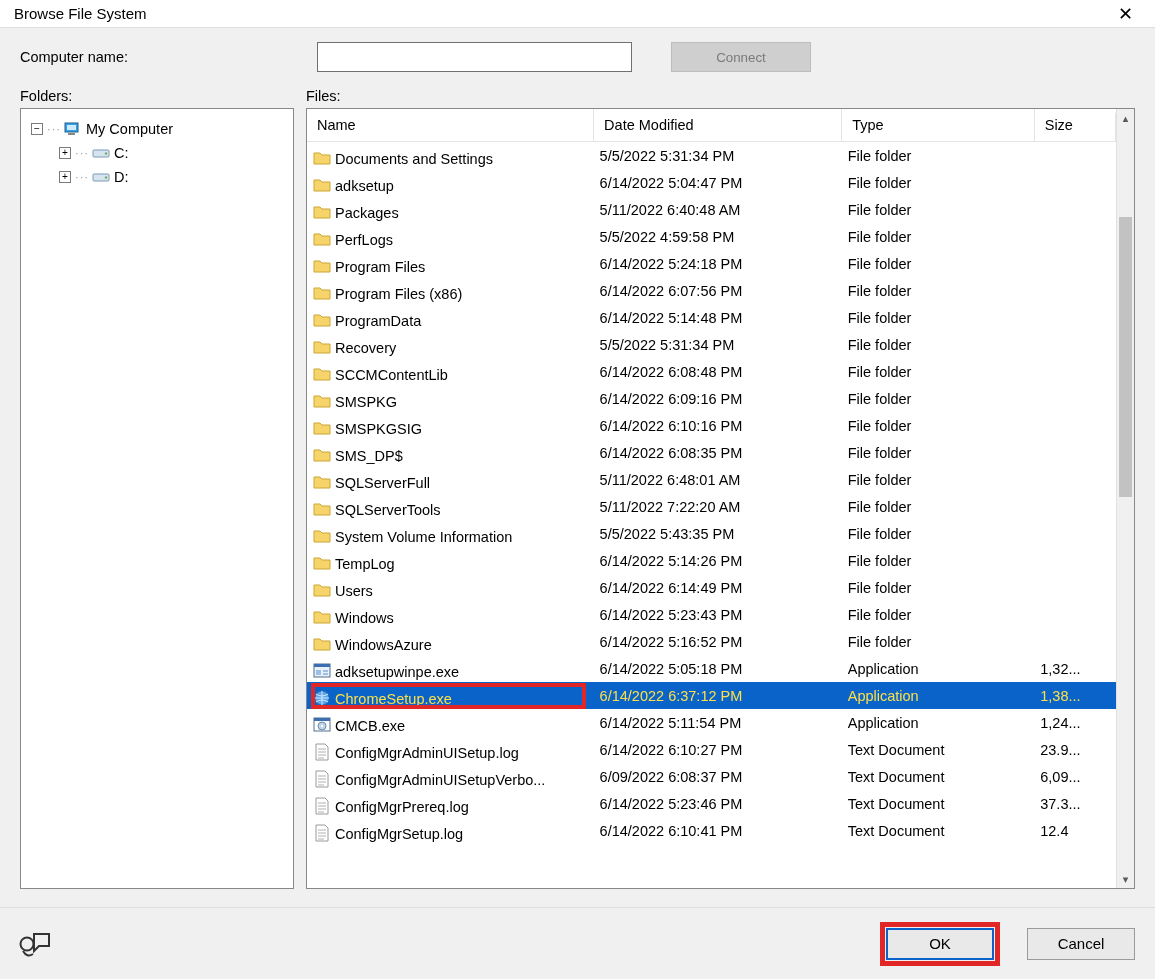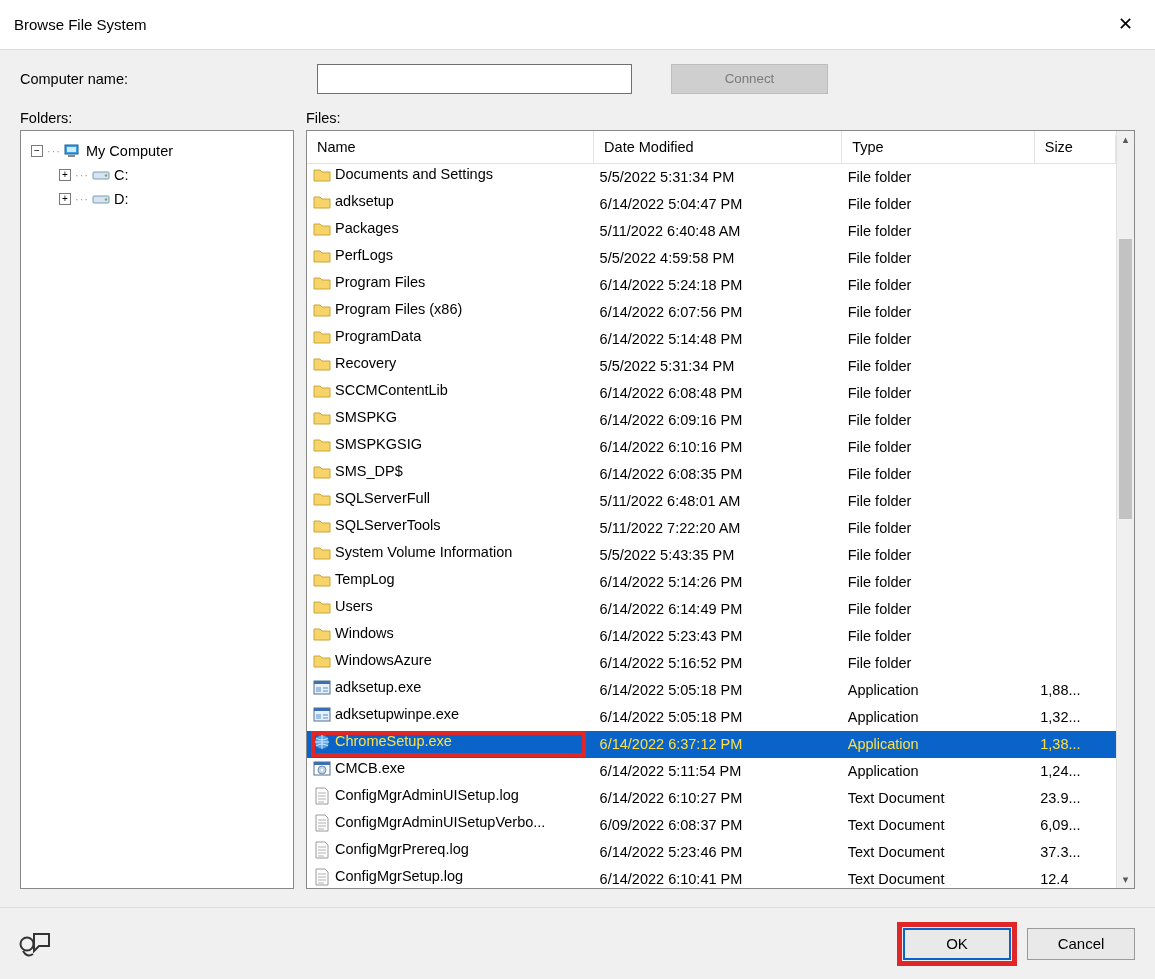--- a/index.html
+++ b/index.html
@@ -10,21 +10,21 @@
     background: #f0f0f0;
     color: #000;
     width: 1155px;
     height: 979px;
     overflow: hidden;
     display: flex;
     flex-direction: column;
   }
   .titlebar {
     background: #fff;
-    height: 50px;
+    height: 28px;
     border-bottom: 1px solid #ddd;
     display: flex;
     align-items: center;
     justify-content: space-between;
     padding: 5px 14px;
   }
   .titlebar .title { font-size: 15px; }
   .titlebar .close { font-size: 18px; cursor: pointer; padding: 4px 8px; }
   .toprow {
     display: flex;
@@ -32,21 +32,21 @@
     padding: 14px 20px 4px 20px;
     gap: 23px;
   }
   .toprow .label { width: 274px; }
   .toprow input[type=text] {
     width: 315px; height: 30px; border: 1px solid #707070; background: #fff;
     padding: 2px 6px;
   }
   .toprow .connect {
     margin-left: 16px;
-    width: 157px; height: 30px;
+    width: 140px; height: 30px;
     background: #cfcfcf; border: 1px solid #bdbdbd;
     color: #7a7a7a;
   }
   .sectionlabels {
     display: flex;
     padding: 12px 4px 4px 20px;
   }
   .sectionlabels .folders-label { width: 286px; }
   .sectionlabels .files-label { }
   .panes {
@@ -121,32 +121,32 @@
     padding: 2.5px 10px 2.5px 6px;
     white-space: nowrap;
     overflow: hidden;
     text-overflow: ellipsis;
   }
   table.files tbody tr.selected td { background: #0a63c9; color: #fde047; }
   tbody tr.highlight-red td:first-child .cellwrap {
     outline: 4px solid #e02626;
     outline-offset: -2px;
   }
-  .cellwrap { display: flex; align-items: flex-start; gap: 4px; height: 22px; }
+  .cellwrap { display: flex; align-items: flex-end; gap: 4px; height: 22px; }
   .icon { width: 18px; height: 18px; flex: 0 0 18px; }
   .footer {
     height: 72px;
     border-top: 1px solid #ddd;
     display: flex;
     align-items: center;
     justify-content: space-between;
     padding: 0 20px 0 16px;
   }
   .footer .left-icon { width: 36px; height: 32px; }
-  .footer .buttons { display: flex; gap: 16px; align-items: center; }
+  .footer .buttons { display: flex; gap: 33px; align-items: center; }
   .btn {
     height: 32px;
     min-width: 108px;
     border: 1px solid #9a9a9a;
     background: #e9e9e9;
     cursor: pointer;
     font-size: 15px;
   }
   .btn-ok {
     border: 2px solid #0a63c9;
@@ -533,39 +533,20 @@
                 <span class="cellwrap">
                   <span class="icon">
   <svg viewBox="0 0 18 18">
                       <rect x="1" y="2" width="16" height="13" fill="#e9f0f7" stroke="#50708f"></rect>
                       <rect x="1" y="2" width="16" height="3" fill="#3d6fb0"></rect>
                       <rect x="3" y="8" width="5" height="5" fill="#9cc0e6"></rect>
                       <rect x="10" y="8" width="5" height="2" fill="#9cc0e6"></rect>
                       <rect x="10" y="11" width="5" height="2" fill="#9cc0e6"></rect>
                     </svg>
 </span>
-                  <span>adksetup.exe</span>
-                </span>
-              </td>
-              <td>6/14/2022 5:05:18 PM</td>
-              <td>Application</td>
-              <td>1,88...</td>
-            </tr>
-            <tr>
-              <td>
-                <span class="cellwrap">
-                  <span class="icon">
-  <svg viewBox="0 0 18 18">
-                      <rect x="1" y="2" width="16" height="13" fill="#e9f0f7" stroke="#50708f"></rect>
-                      <rect x="1" y="2" width="16" height="3" fill="#3d6fb0"></rect>
-                      <rect x="3" y="8" width="5" height="5" fill="#9cc0e6"></rect>
-                      <rect x="10" y="8" width="5" height="2" fill="#9cc0e6"></rect>
-                      <rect x="10" y="11" width="5" height="2" fill="#9cc0e6"></rect>
-                    </svg>
-</span>
                   <span>adksetupwinpe.exe</span>
                 </span>
               </td>
               <td>6/14/2022 5:05:18 PM</td>
               <td>Application</td>
               <td>1,32...</td>
             </tr>
             <tr class="selected highlight-red">
               <td>
                 <span class="cellwrap">

